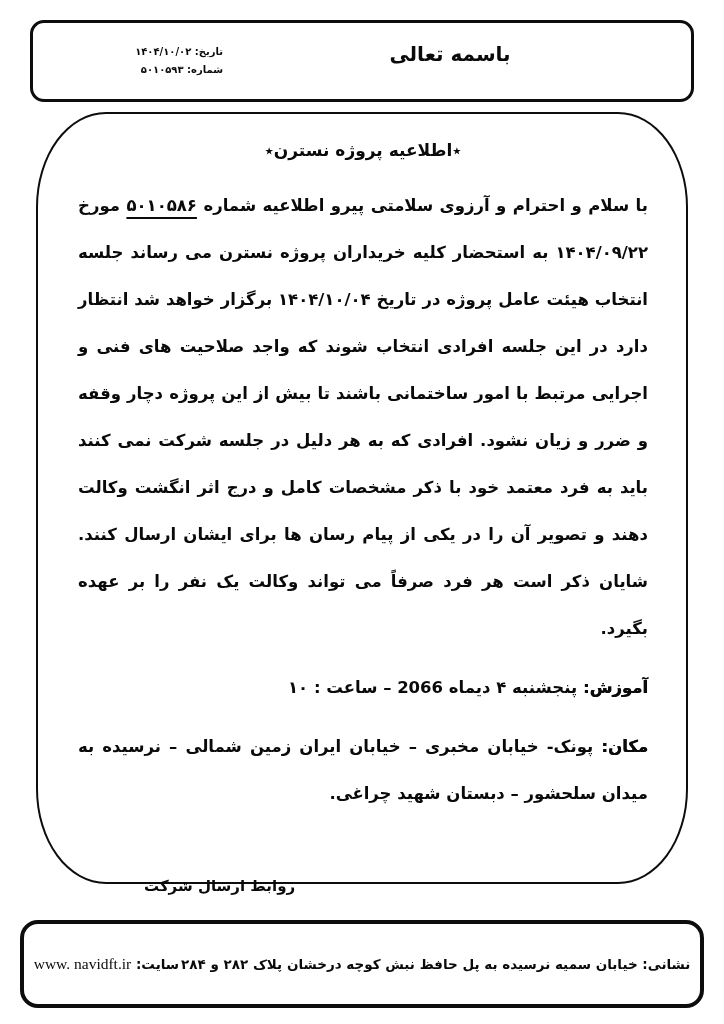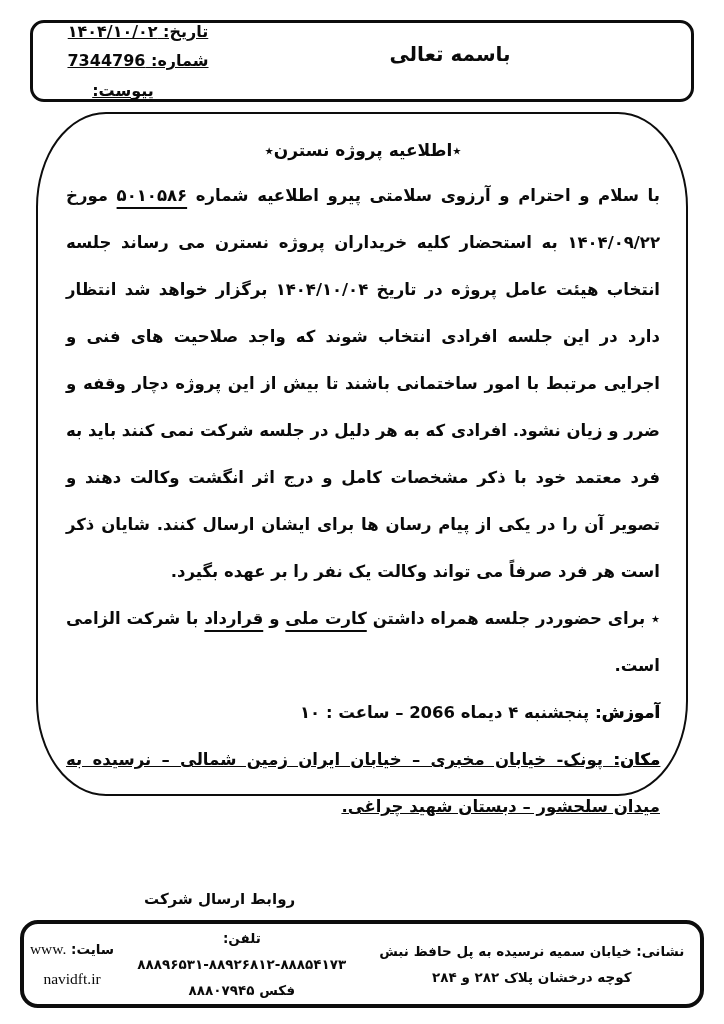--- a/index.html
+++ b/index.html
@@ -11,38 +11,38 @@
   .header-box{
     position:absolute;top:20px;right:30px;left:30px;height:82px;
     border:3px solid #0d0d0d;border-radius:14px;
     display:flex;align-items:center;box-sizing:border-box;padding:4px 14px;
     background:#fff;
   }
   .hdr-company{width:250px;text-align:center;line-height:1.55;}
   .hdr-company .name{font-size:15px;font-weight:bold;}
   .hdr-company .sub{font-size:12px;font-weight:bold;}
   .hdr-center{flex:1;text-align:center;font-size:20px;font-weight:bold;padding-bottom:14px;}
-  .hdr-meta{width:170px;font-size:16px;font-weight:bold;line-height:1.85;text-align:center;padding-left:6px;text-decoration:underline;}
+  .hdr-meta{width:170px;font-size:10px;font-weight:bold;line-height:1.85;text-align:right;padding-left:6px;}
   .hdr-meta .attach{padding-right:30px;}
   
   .main-box{
-    position:absolute;top:112px;right:36px;left:36px;height:684px;
+    position:absolute;top:112px;right:36px;left:36px;height:772px;
     border:2px solid #0d0d0d;border-radius:70px/95px;box-sizing:border-box;
     padding:14px 26px 0 28px;background:#fff;
   }
   .doc-title{
     text-align:center;font-size:17px;font-weight:bold;line-height:40px;margin:2px 0 2px;
   }
   .body-text{font-size:16.5px;font-weight:bold;line-height:47px;}
-  .body-text p{margin:0;text-align:justify;}
+  .body-text p{margin:12px;text-align:justify;}
   .u{text-decoration:underline;text-underline-offset:6px;text-decoration-thickness:1.5px;}
   .heavy{text-shadow:0.4px 0 0 currentColor;}
   .note-line{margin:0;text-align:right;}
   .kv-line{margin:0;text-align:right;}
-  .place-line{text-align:justify;text-decoration:underline;}
+  .place-line{text-align:justify;}
   .signature{
     margin-top:46px;font-size:15px;font-weight:bold;
     text-align:left;padding-left:78px;
   }
   
   .footer-box{
     position:absolute;top:920px;right:20px;left:20px;height:88px;
     border:4px solid #0d0d0d;border-radius:18px;box-sizing:border-box;
     display:flex;flex-direction:row;justify-content:center;align-items:center;
     gap:2px;background:#fff;
@@ -52,35 +52,32 @@
 </style>
 </head>
 <body>
 
 <div class="page">
 
   <div class="header-box">
     <div class="hdr-center">باسمه تعالی</div>
     <div class="hdr-meta">
       <div>تاریخ: ۱۴۰۴/۱۰/۰۲</div>
-      <div>شماره: 7344796</div>
-      <div class="attach">پیوست:</div>
+      <div>شماره: ۵۰۱۰۵۹۳</div>
     </div>
   </div>
 
   <div class="main-box">
     <div class="doc-title">٭اطلاعیه پروژه نسترن٭</div>
     <div class="body-text">
       <p><span>با سلام و احترام و آرزوی سلامتی پیرو اطلاعیه شماره </span><span class="u">۵۰۱۰۵۸۶</span><span> مورخ ۱۴۰۴/۰۹/۲۲ به استحضار کلیه خریداران پروژه نسترن می رساند جلسه انتخاب هیئت عامل پروژه در تاریخ ۱۴۰۴/۱۰/۰۴ برگزار خواهد شد انتظار دارد در این جلسه افرادی انتخاب شوند که واجد صلاحیت های فنی و اجرایی مرتبط با امور ساختمانی باشند تا بیش از این پروژه دچار وقفه و ضرر و زیان نشود. افرادی که به هر دلیل در جلسه شرکت نمی کنند باید به فرد معتمد خود با ذکر مشخصات کامل و درج اثر انگشت وکالت دهند و تصویر آن را در یکی از پیام رسان ها برای ایشان ارسال کنند. شایان ذکر است هر فرد صرفاً می تواند وکالت یک نفر را بر عهده بگیرد.</span></p>
-      <p class="note-line"><span>٭ برای حضوردر جلسه همراه داشتن </span><span class="u">کارت ملی</span><span>  و  </span><span class="u">قرارداد</span><span> با شرکت الزامی است.</span></p>
       <p class="kv-line"><span class="heavy">آموزش:</span><span> پنجشنبه ۴ دیماه 2066 – ساعت : ۱۰</span></p>
       <p class="kv-line place-line"><span class="heavy">مکان:</span><span> پونک- خیابان مخبری – خیابان ایران زمین شمالی – نرسیده به میدان سلحشور – دبستان شهید چراغی.</span></p>
       <div class="signature">روابط ارسال شرکت</div>
     </div>
   </div>
 
   <div class="footer-box">
     <div class="line">نشانی: خیابان سمیه نرسیده به پل حافظ نبش کوچه درخشان پلاک ۲۸۲ و ۲۸۴</div>
-    <div class="line">تلفن:  ۸۸۸۵۴۱۷۳-‏۸۸۹۲۶۸۱۲-‏۸۸۸۹۶۵۳۱ فکس  ۸۸۸۰۷۹۴۵</div>
     <div class="line"><span>سایت: </span><span class="site-url">www. navidft.ir</span></div>
   </div>
 
 </div>
 
 </body></html>

